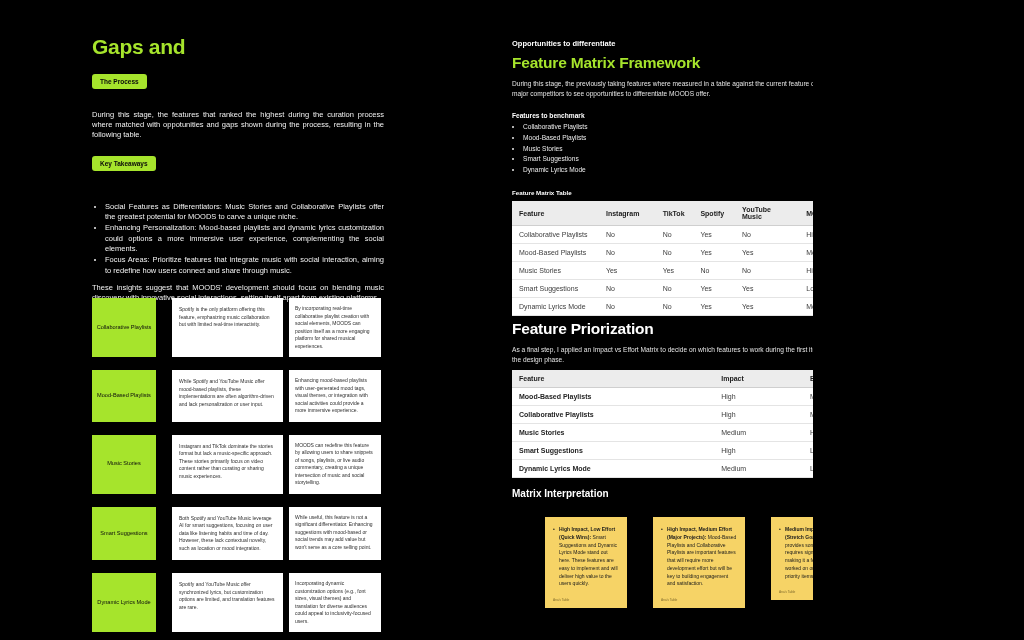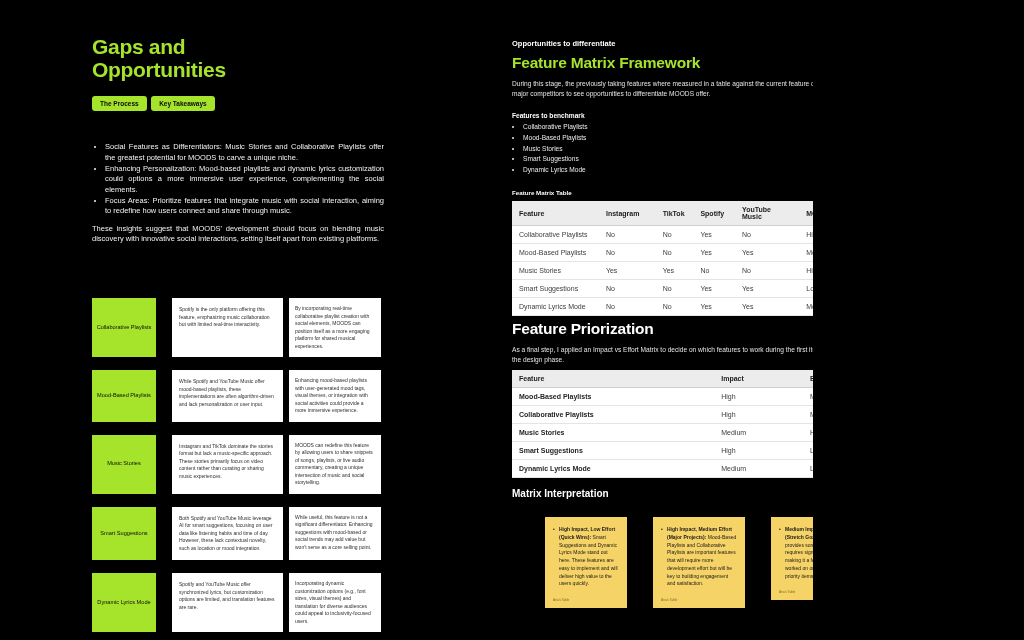--- a/index.html
+++ b/index.html
@@ -62,23 +62,23 @@
   .card-foot { margin-top:10px; font-size:3.2px; color:rgba(40,30,0,0.6); }
 </style>
 </head>
 <body>
 
 <div class="canvas">
 
   <div class="left-text">
     <h1 class="main-title">
       <span>Gaps and</span><br>
-      <span>Opportunities</span>
     </h1>
     <div class="badge badge-process">The Process</div>
+    <p class="body-copy intro">During this stage, the features that ranked the highest during the curation process where matched with oppotunities and gaps shown during the process, resulting in the following table.</p>
     <div class="badge badge-takeaways">Key Takeaways</div>
     <ul class="bullet-list">
       <li>Social Features as Differentiators: Music Stories and Collaborative Playlists offer the greatest potential for MOODS to carve a unique niche.</li>
       <li>Enhancing Personalization: Mood-based playlists and dynamic lyrics customization could options a more immersive user experience, complementing the social elements.</li>
       <li>Focus Areas: Prioritize features that integrate music with social interaction, aiming to redefine how users connect and share through music.</li>
     </ul>
     <p class="body-copy conclusion">These insights suggest that MOODS' development should focus on blending music discovery with innovative social interactions, setting itself apart from existing platforms.</p>
   </div>
 
   <div class="diagram">

